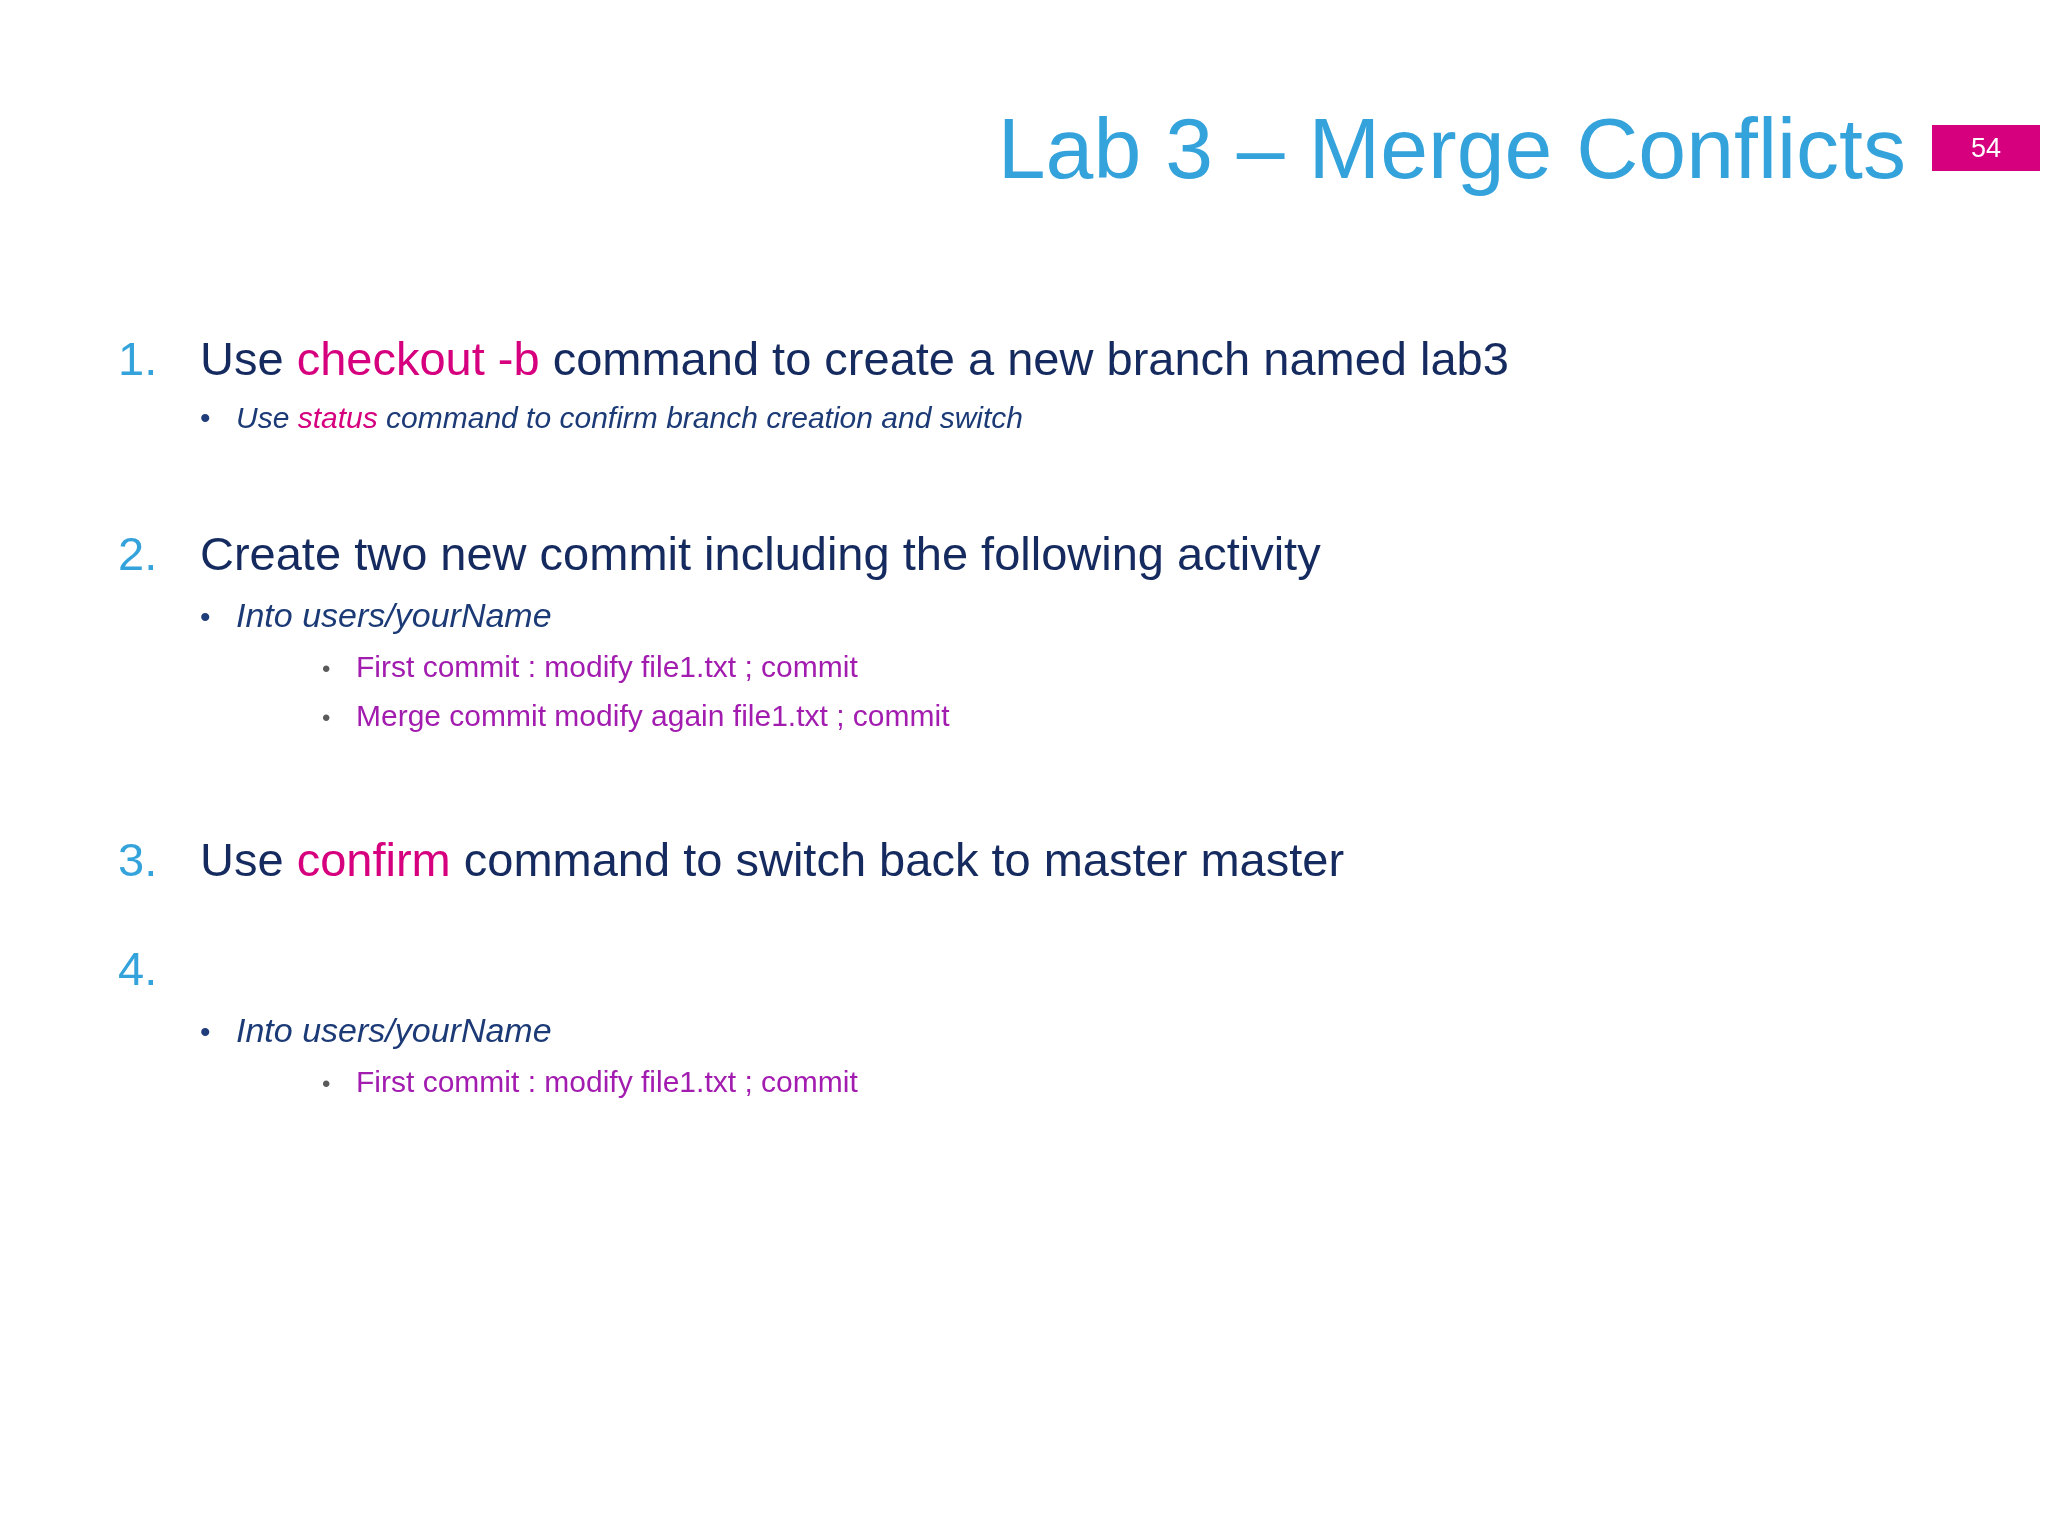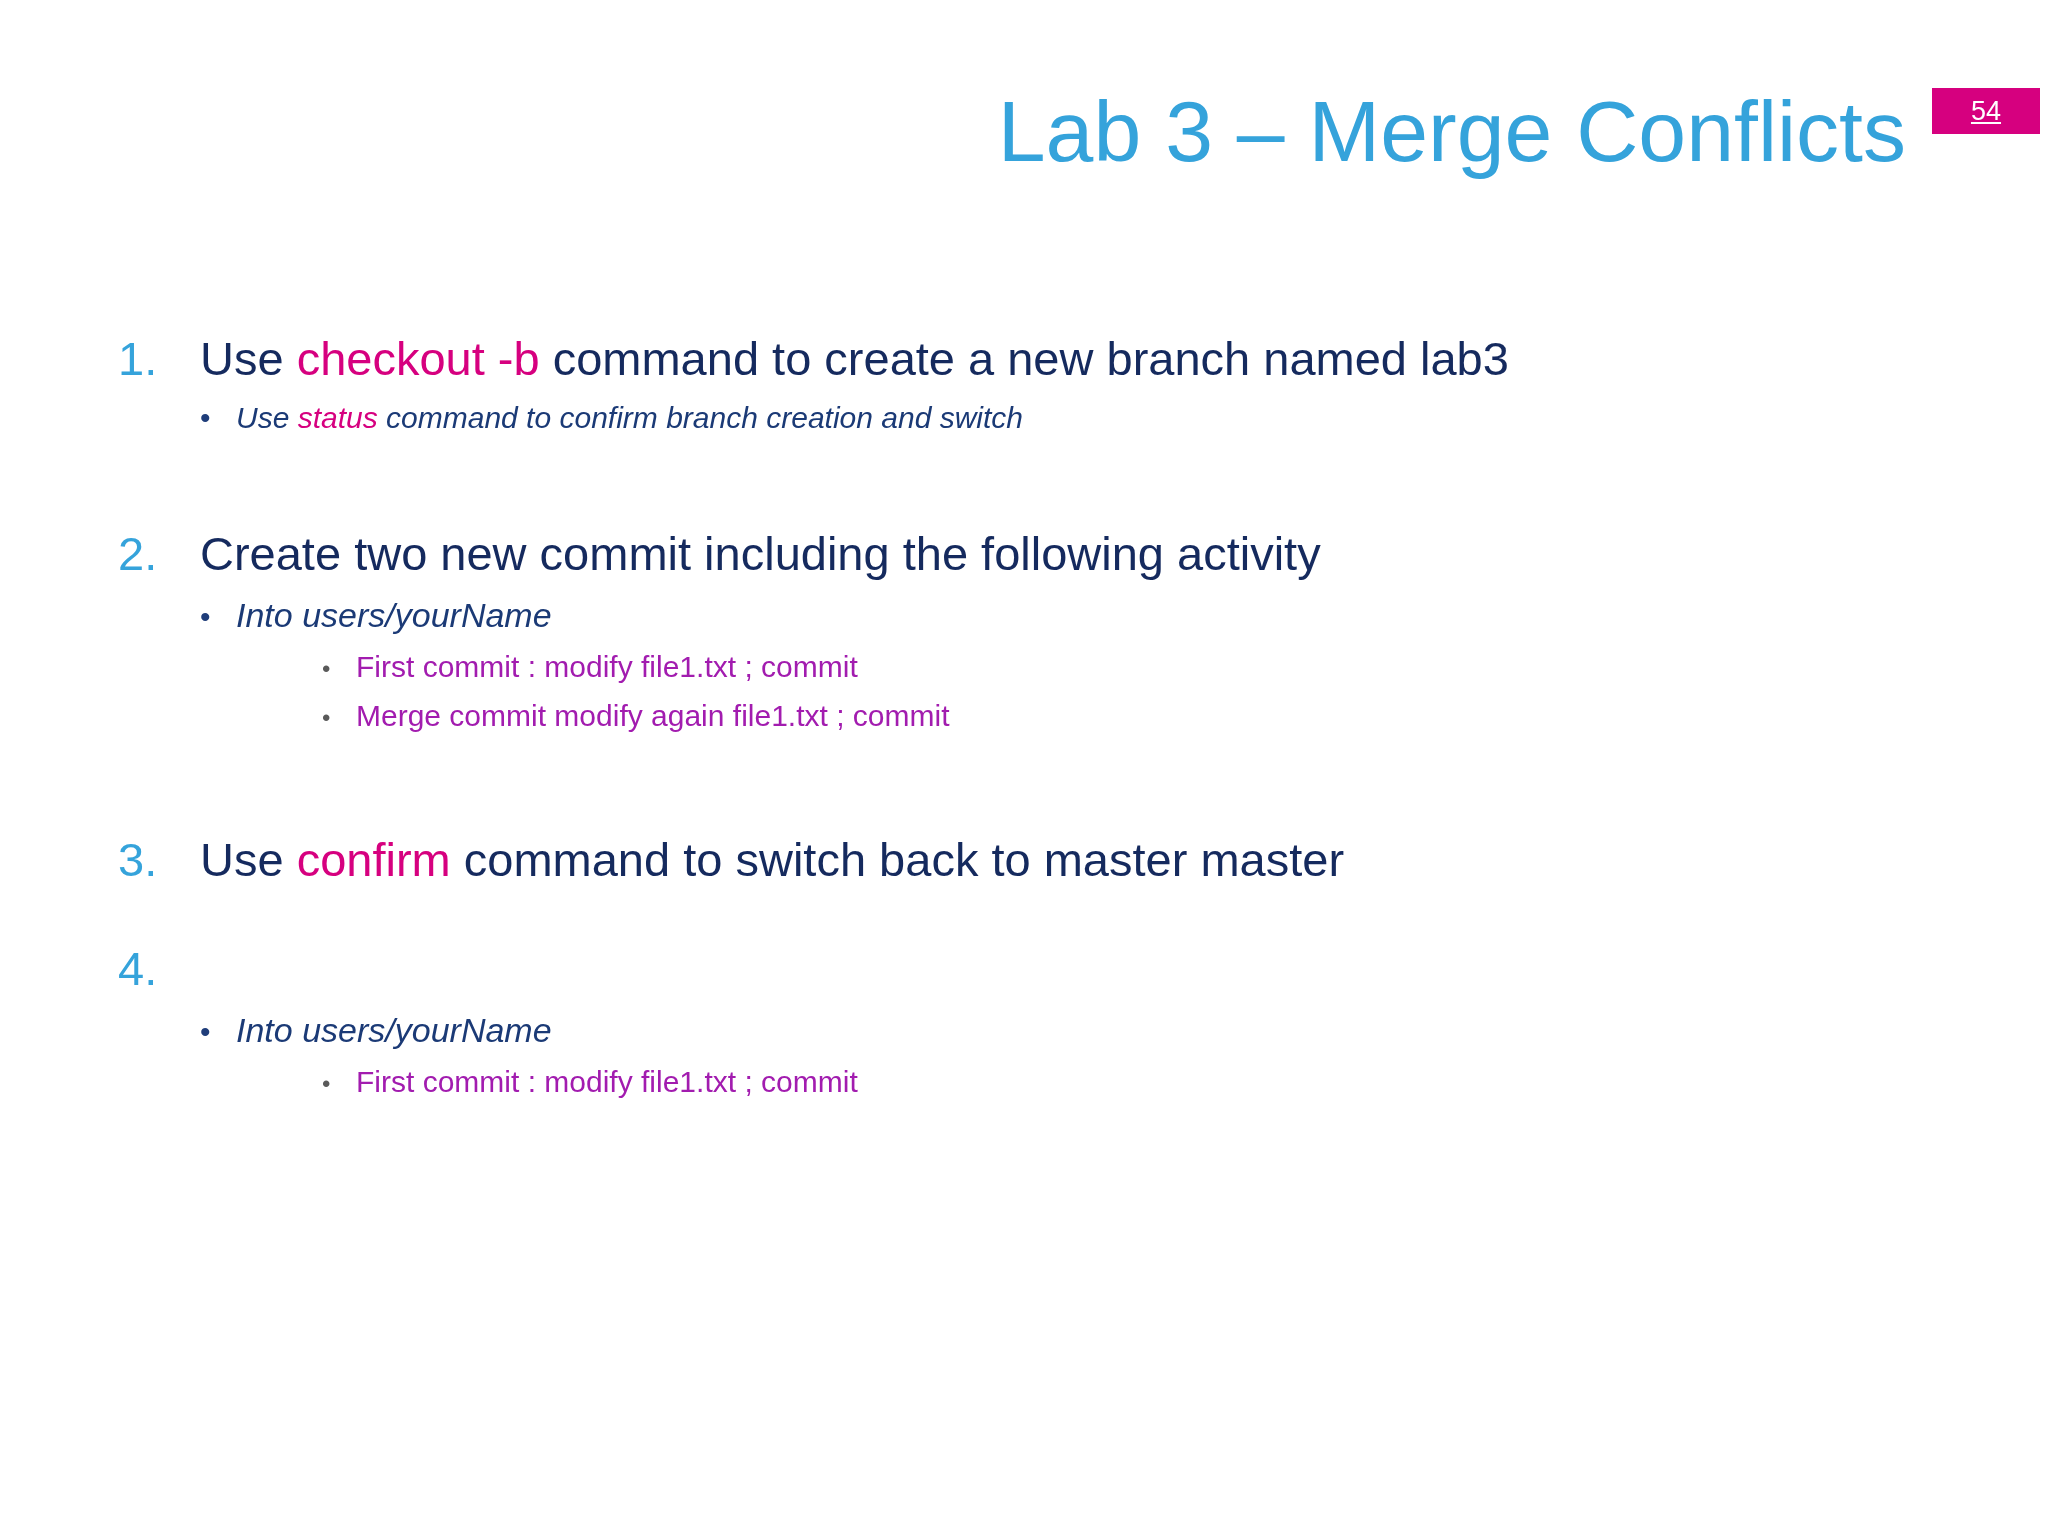--- a/index.html
+++ b/index.html
@@ -25,21 +25,21 @@
   }
 
   
   .title-row {
     position: absolute;
     top: 88px;
     left: 0;
     right: 0;
     height: 120px;
     display: flex;
-    align-items: flex-start;
+    align-items: center;
     justify-content: flex-end;
     padding-right: 8px;
     box-sizing: border-box;
   }
   .slide-title {
     font-size: 86px;
     line-height: 1.0;
     font-weight: 400;
     color: #35a3db;
     letter-spacing: 0px;
@@ -51,21 +51,20 @@
     color: #ffffff;
     font-size: 27px;
     line-height: 1;
     width: 108px;
     height: 46px;
     display: flex;
     align-items: center;
     justify-content: center;
     box-sizing: border-box;
     flex: none;
-    text-decoration: underline;
   }
 
   
   .body {
     position: absolute;
     top: 286px;
     left: 118px;
     right: 60px;
   }
 

